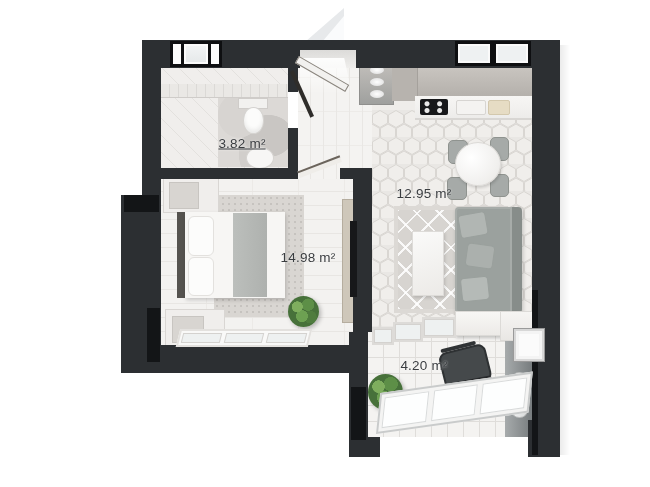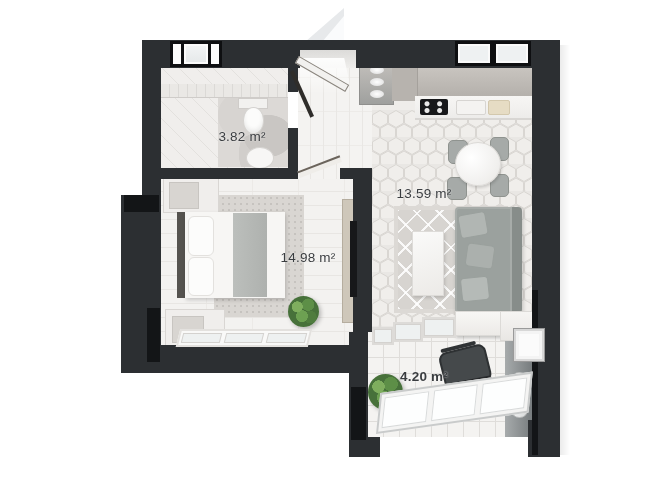--- a/index.html
+++ b/index.html
@@ -193,18 +193,18 @@
     </div>
 
   <div class="abs z4" style="left:376px;top:394px;width:154px;height:40px;background:#f4f4f3;border:2px solid #c9cbcb;transform:rotate(-8deg) skewX(-14deg);transform-origin:left bottom;display:flex;gap:5px;padding:3px;box-sizing:border-box;">
     <div style="flex:1;background:#fdfefe;border:1px solid #d8dada;"></div>
     <div style="flex:1;background:#fdfefe;border:1px solid #d8dada;"></div>
     <div style="flex:1;background:#fdfefe;border:1px solid #d8dada;"></div>
   </div>
 
   <div class="abs z4" style="left:514px;top:329px;width:30px;height:32px;background:#fbfbfb;border:2px solid #d7d7d7;box-shadow:inset 0 0 0 3px #f4f4f4,0 0 0 1px #9a9a9a;box-sizing:border-box;"></div>
 
-  <span class="label" style="left:242px;top:136px;">3.82 m²</span>
-  <span class="label" style="left:424px;top:193px;">13.59 m²</span>
+  <span class="label" style="left:242px;top:143px;text-decoration:underline;">3.82 m²</span>
+  <span class="label" style="left:424px;top:193px;">12.95 m²</span>
   <span class="label" style="left:308px;top:257px;">14.98 m²</span>
-  <span class="label" style="left:424px;top:376px;font-weight:bold;">4.20 m²</span>
+  <span class="label" style="left:424px;top:365px;">4.20 m²</span>
 
 </div>
 
 </body></html>

